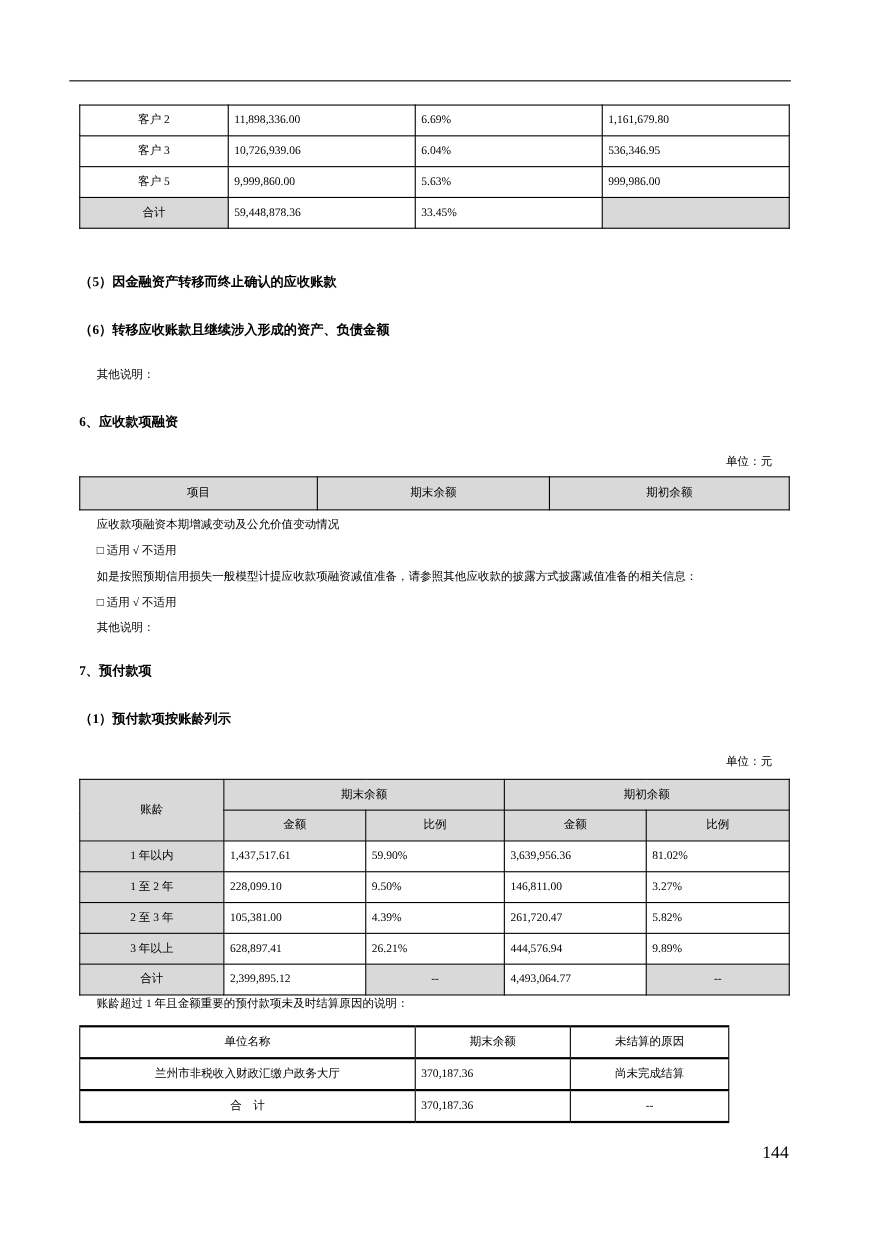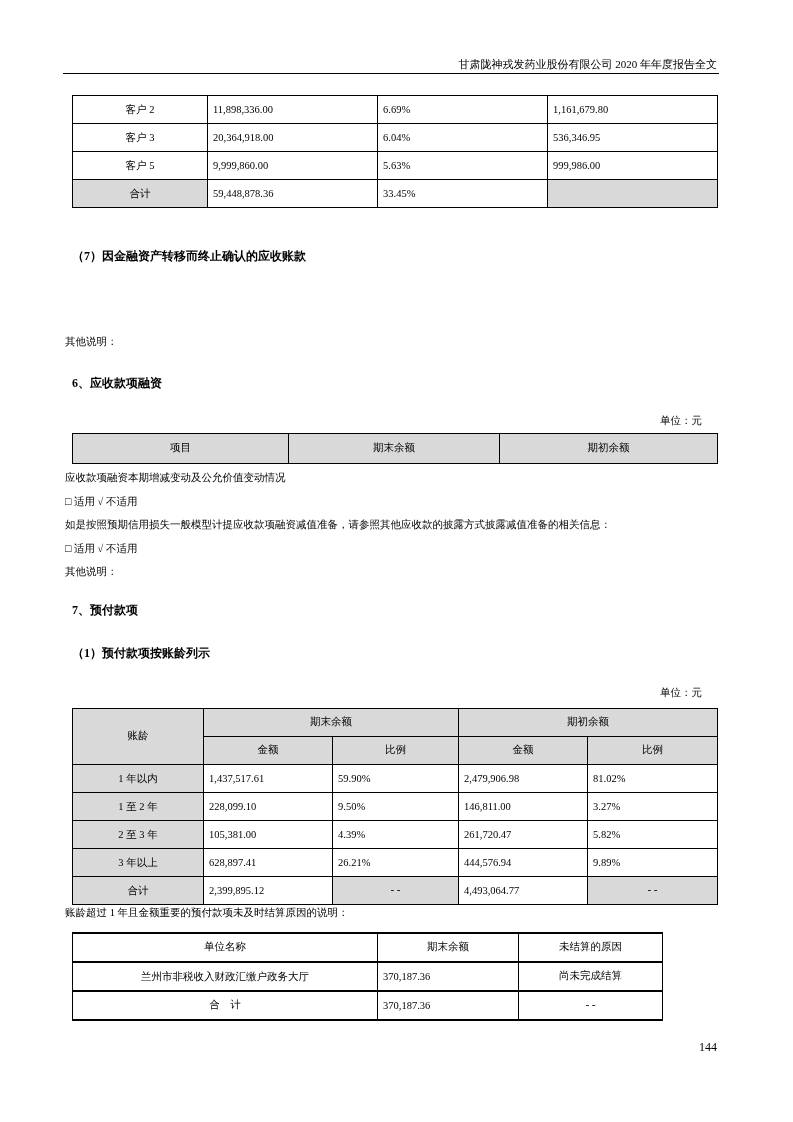--- a/index.html
+++ b/index.html
@@ -13,82 +13,80 @@
   
   .hdr { top:56px; right:76px; font-size:11px; line-height:16px; }
   .hdr-rule { top:73px; left:63px; width:656px; border-top:1.6px solid #000; height:0; }
 
   
   table { border-collapse:collapse; table-layout:fixed; position:absolute; left:72px; }
   td { border:1px solid #000; font-size:10.5px; padding:0 5px; height:27px;
        line-height:13px; overflow:hidden; white-space:nowrap; vertical-align:middle; }
   .gray { background:#d9d9d9; }
   .num  { text-align:left; }
-  .ctr  { text-align:center;font-family:Liberation Mono, monospace; }
+  .ctr  { text-align:center; }
   .lbl  { text-align:center; }
 
   .t2 td { height:29px; }
 
   
   .t4 { left:72px; }
   .t4 td { border-left:1px solid #000; border-right:1px solid #000;
            border-top:2px solid #000; border-bottom:2px solid #000; }
 
   
   .h-bold  { left:72px; font-size:12px; font-weight:bold; line-height:15px; white-space:nowrap; }
-  .body-tx { left:65px; font-size:10.5px; line-height:14px; white-space:nowrap; }
+  .body-tx { left:88px; font-size:10.5px; line-height:14px; white-space:nowrap; }
   .unit    { right:91px; font-size:10.5px; line-height:14px; }
-  .pageno  { right:76px; top:1040px; font-size:12px; }
+  .pageno  { right:76px; top:1040px; font-size:16px; }
 </style>
 </head>
 <body>
 
 <div class="page">
 
-  <div class="abs hdr">
-    <span>甘肃陇神戎发药业股份有限公司 2020 年年度报告全文</span>
-  </div>
   <div class="abs hdr-rule"></div>
 
   <table class="t1" style="top:95px">
     <colgroup>
         <col style="width:135px">
         <col style="width:170px">
         <col style="width:170px">
         <col style="width:170px">
       </colgroup>
     <tbody>
       <tr>
         <td class="lbl">客户 2</td>
         <td class="num">11,898,336.00</td>
         <td class="num">6.69%</td>
         <td class="num">1,161,679.80</td>
       </tr>
       <tr>
         <td class="lbl">客户 3</td>
-        <td class="num">20,364,918.00</td>
+        <td class="num">10,726,939.06</td>
         <td class="num">6.04%</td>
         <td class="num">536,346.95</td>
       </tr>
       <tr>
         <td class="lbl">客户 5</td>
         <td class="num">9,999,860.00</td>
         <td class="num">5.63%</td>
         <td class="num">999,986.00</td>
       </tr>
       <tr>
         <td class="lbl gray">合计</td>
         <td class="num">59,448,878.36</td>
         <td class="num">33.45%</td>
         <td class="gray"></td>
       </tr>
     </tbody>
   </table>
 
-  <div class="abs h-bold" style="top:249px">（7）因金融资产转移而终止确认的应收账款</div>
+  <div class="abs h-bold" style="top:249px">（5）因金融资产转移而终止确认的应收账款</div>
+  <div class="abs h-bold" style="top:293px">（6）转移应收账款且继续涉入形成的资产、负债金额</div>
   <div class="abs body-tx" style="top:335px">其他说明：</div>
   <div class="abs h-bold" style="top:376px">6、应收款项融资</div>
   <div class="abs unit" style="top:414px">单位：元</div>
 
   <table class="t2" style="top:433px">
     <colgroup>
         <col style="width:216px">
         <col style="width:211px">
         <col style="width:218px">
       </colgroup>
@@ -128,21 +126,21 @@
       <tr>
         <td class="ctr gray">金额</td>
         <td class="ctr gray">比例</td>
         <td class="ctr gray">金额</td>
         <td class="ctr gray">比例</td>
       </tr>
       <tr>
         <td class="lbl gray">1 年以内</td>
         <td class="num">1,437,517.61</td>
         <td class="num">59.90%</td>
-        <td class="num">2,479,906.98</td>
+        <td class="num">3,639,956.36</td>
         <td class="num">81.02%</td>
       </tr>
       <tr>
         <td class="lbl gray">1 至 2 年</td>
         <td class="num">228,099.10</td>
         <td class="num">9.50%</td>
         <td class="num">146,811.00</td>
         <td class="num">3.27%</td>
       </tr>
       <tr>

